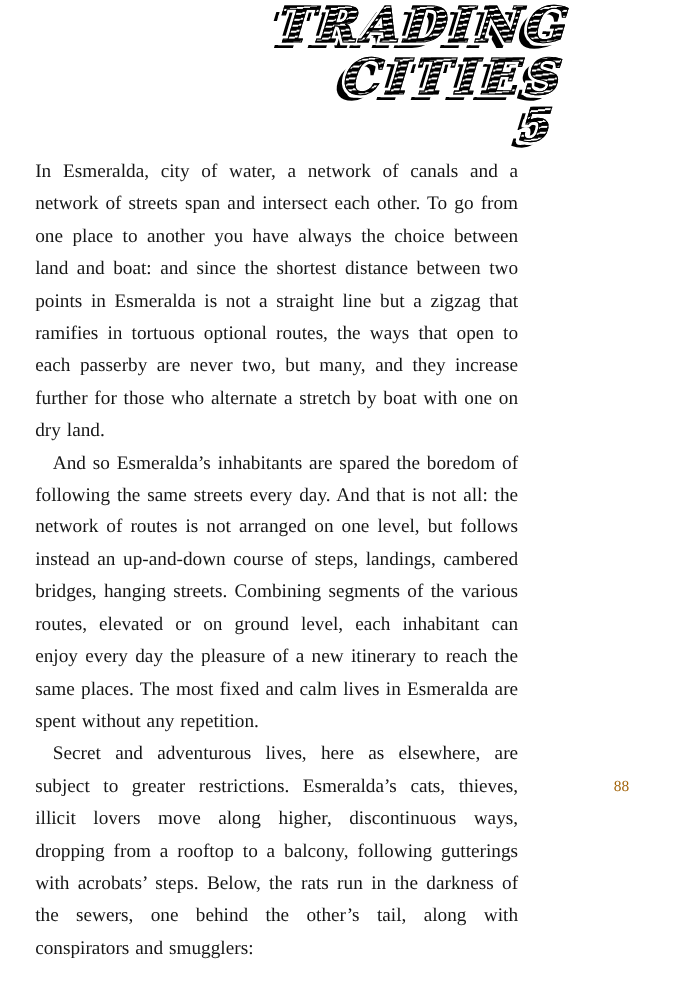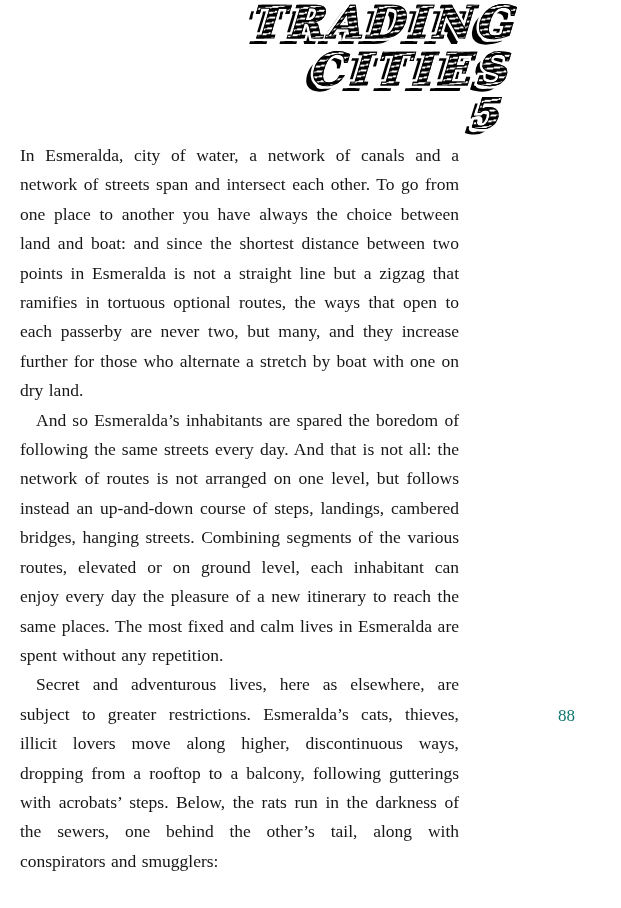--- a/index.html
+++ b/index.html
@@ -60,21 +60,21 @@
       background: repeating-linear-gradient(172deg, #000 0px, #000 3.5px, #fff 3.5px, #fff 5.2px);
       -webkit-background-clip: text;
       background-clip: text;
       color: transparent;
     }
   }
 
   
   .body-text {
     position: absolute;
-    left: 20px;
+    left: 32px;
     top: 141px;
     width: 439px;
     font-size: 17.5px;
     line-height: 29.4px;
     text-align: justify;
     word-spacing: 0.06em;
     color: #161616;
   }
   .body-text p {
     margin: 0;
@@ -83,23 +83,23 @@
   .body-text p + p {
     text-indent: 16px;
     font-family: Liberation Serif, serif;
   }
 
   
   .page-number {
     position: absolute;
     left: 558px;
     top: 701px;
-    font-size: 17px;
+    font-size: 14px;
     line-height: 29.4px;
-    color: #0f766e;
+    color: #a16207;
   }
 </style>
 </head>
 <body>
 
 <div class="page">
 
   <div class="chapter-title">
     <div class="title-line line-1">
       <span class="t-shadow">TRADING</span>

